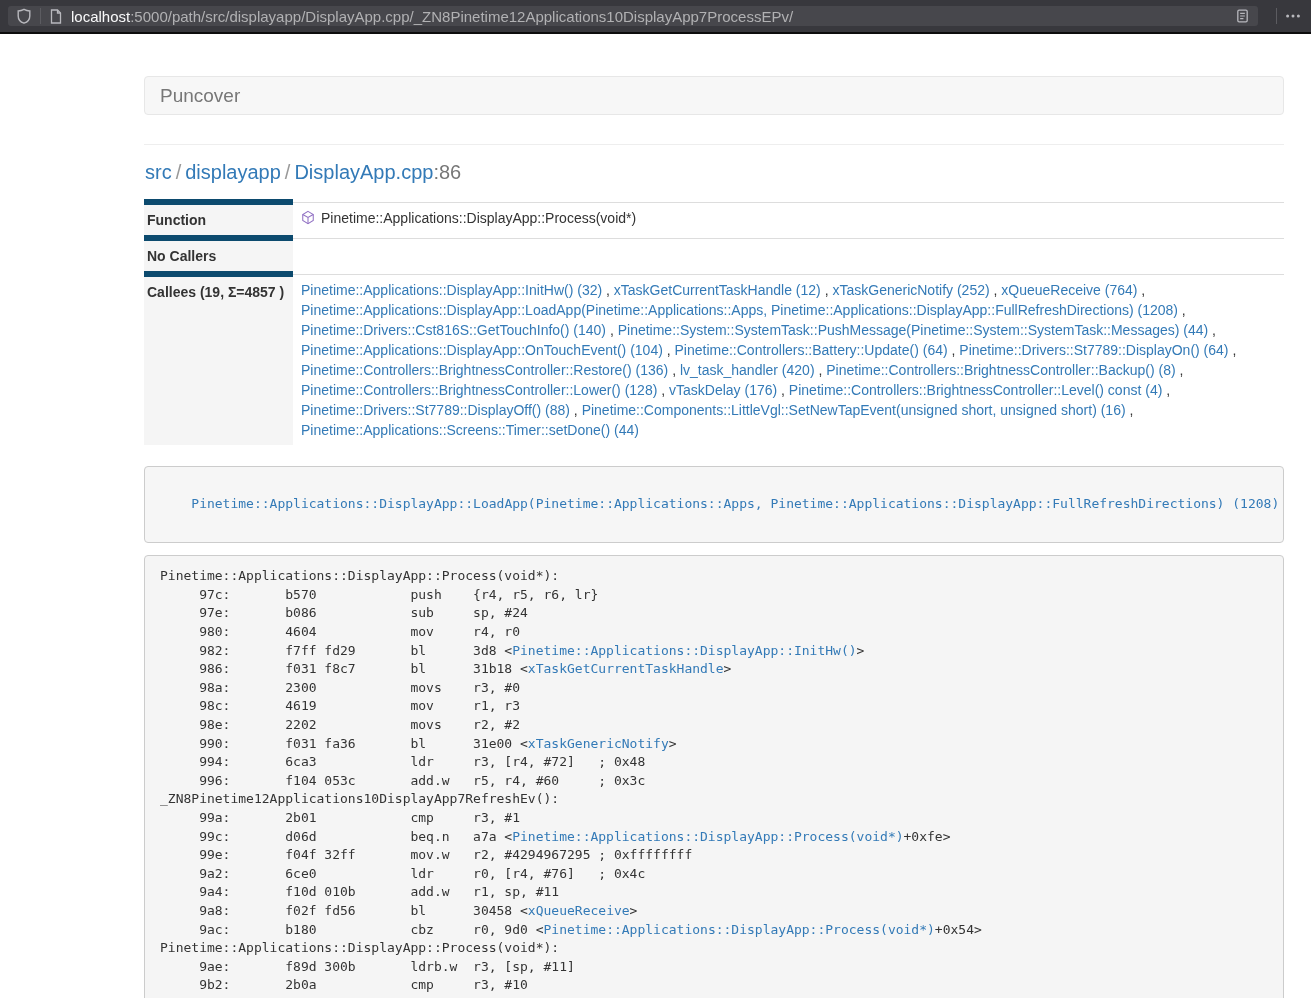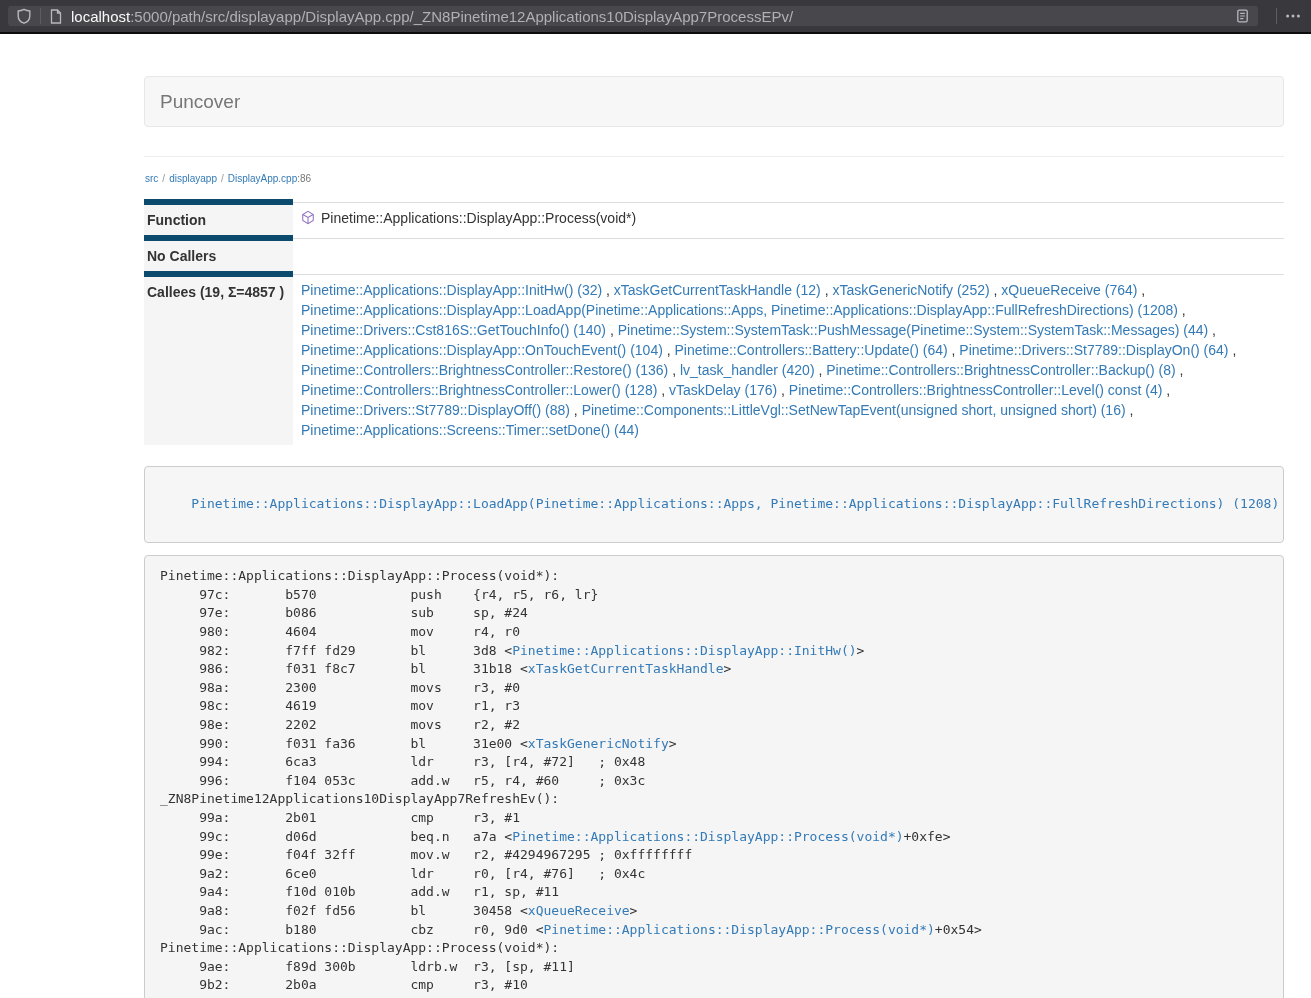--- a/index.html
+++ b/index.html
@@ -26,29 +26,29 @@
     flex:1; min-width:0; font-size:15px; color:#b1b1b3;
     white-space:nowrap; overflow:hidden; margin-left:8px;
   }
   .url-text .host { color:#f9f9fa; }
   .chrome-right { display:flex; align-items:center; margin-left:10px; }
 
   
   .container { margin-left:144px; width:1140px; }
 
   .navbar {
-    margin-top:42px; height:51px; background:#f7f7f7;
+    margin-top:42px; height:39px; background:#f7f7f7;
     border:1px solid #e7e7e7; border-radius:4px;
     display:flex; align-items:center; padding:0 15px;
   }
   .brand { font-size:19px; color:#777; }
 
   hr.rule { border:0; border-top:1px solid #eeeeee; margin:29px 0 16px 0; }
 
-  .breadcrumb { margin:0 0 15px 1px; font-size:10px; }
+  .breadcrumb { margin:0 0 15px 1px; font-size:20px; }
   .breadcrumb .sep { color:#999; padding:0 4px; }
   .breadcrumb .suffix { color:#777; }
 
   
   table.info { width:100%; border-collapse:collapse; font-size:14px; }
   table.info > tbody > tr > th.lbl {
     width:149px; text-align:left; vertical-align:top; font-weight:bold;
     background:#f5f5f5; padding:5px 6px 5px 3px; border-top:6px solid #0c4a6e;
     white-space:nowrap; line-height:20px;
   }

